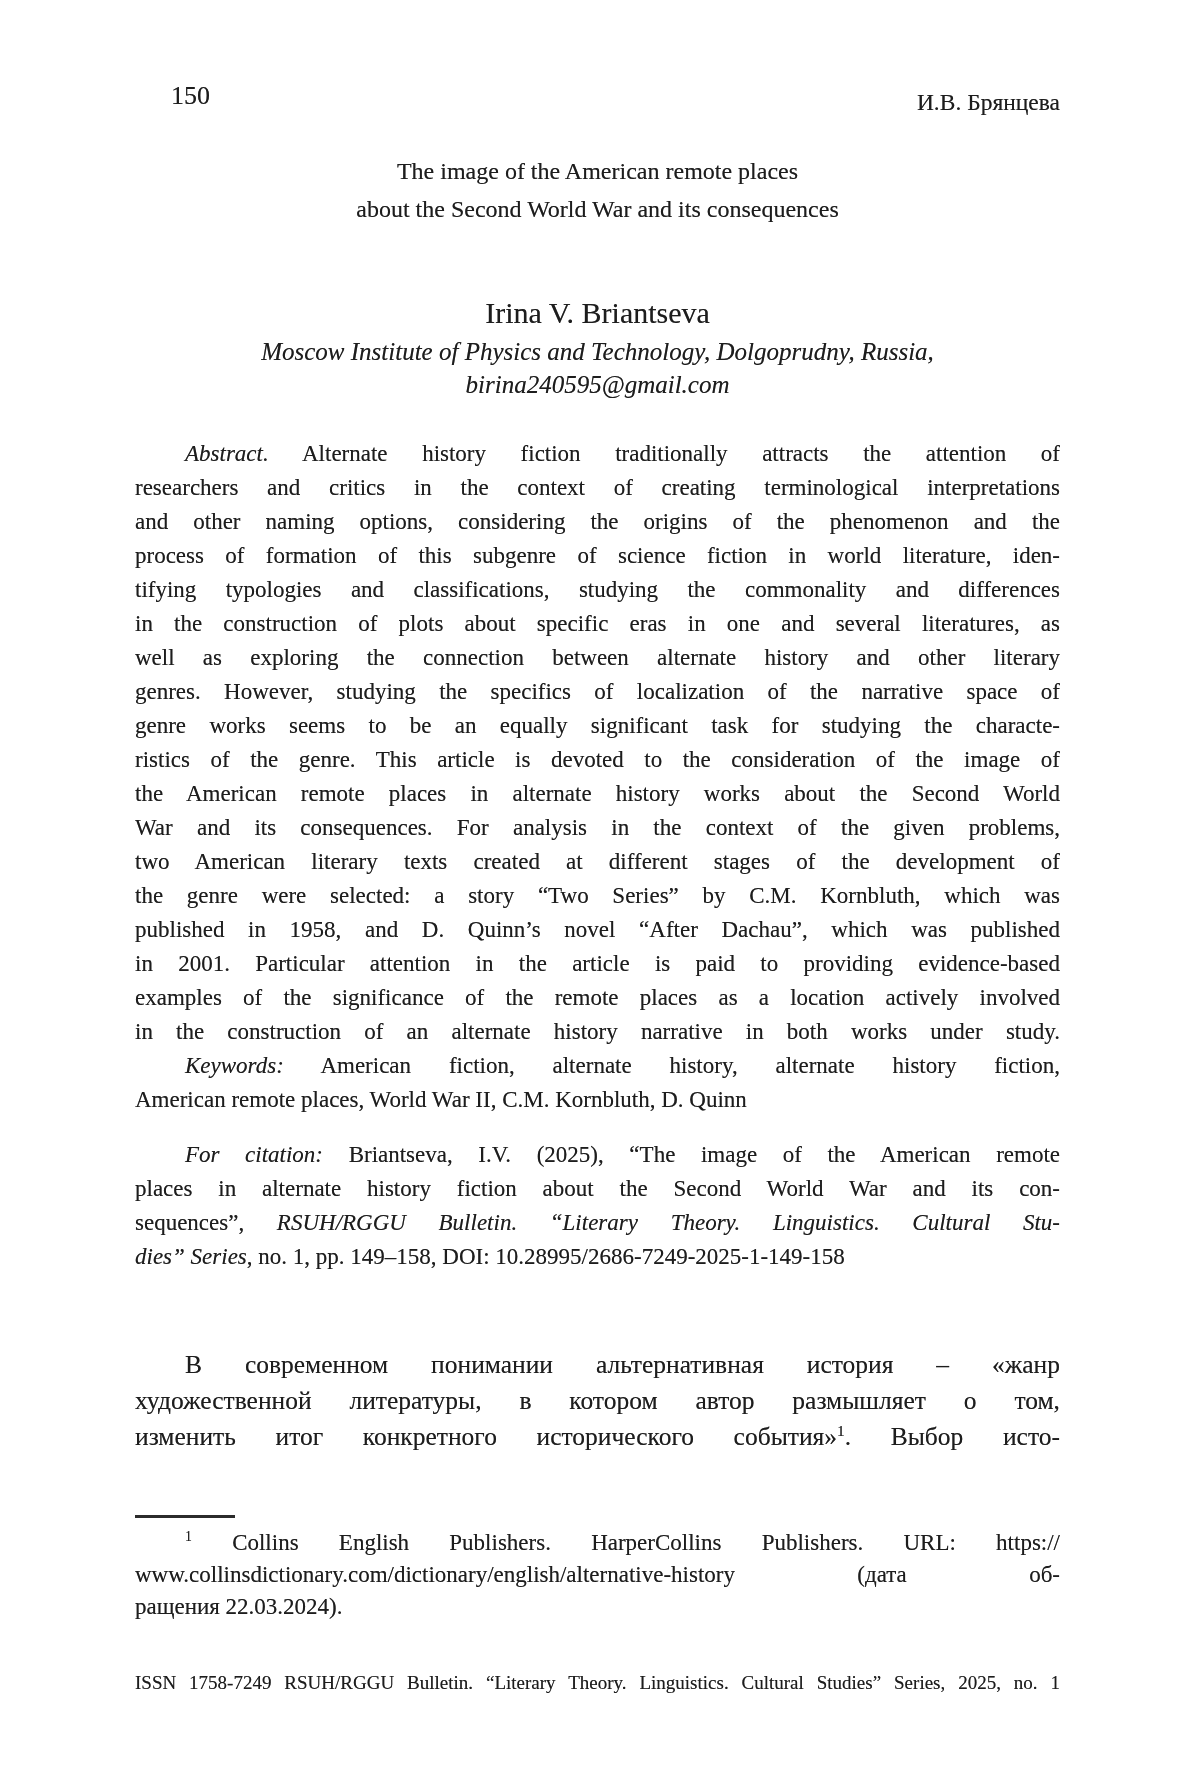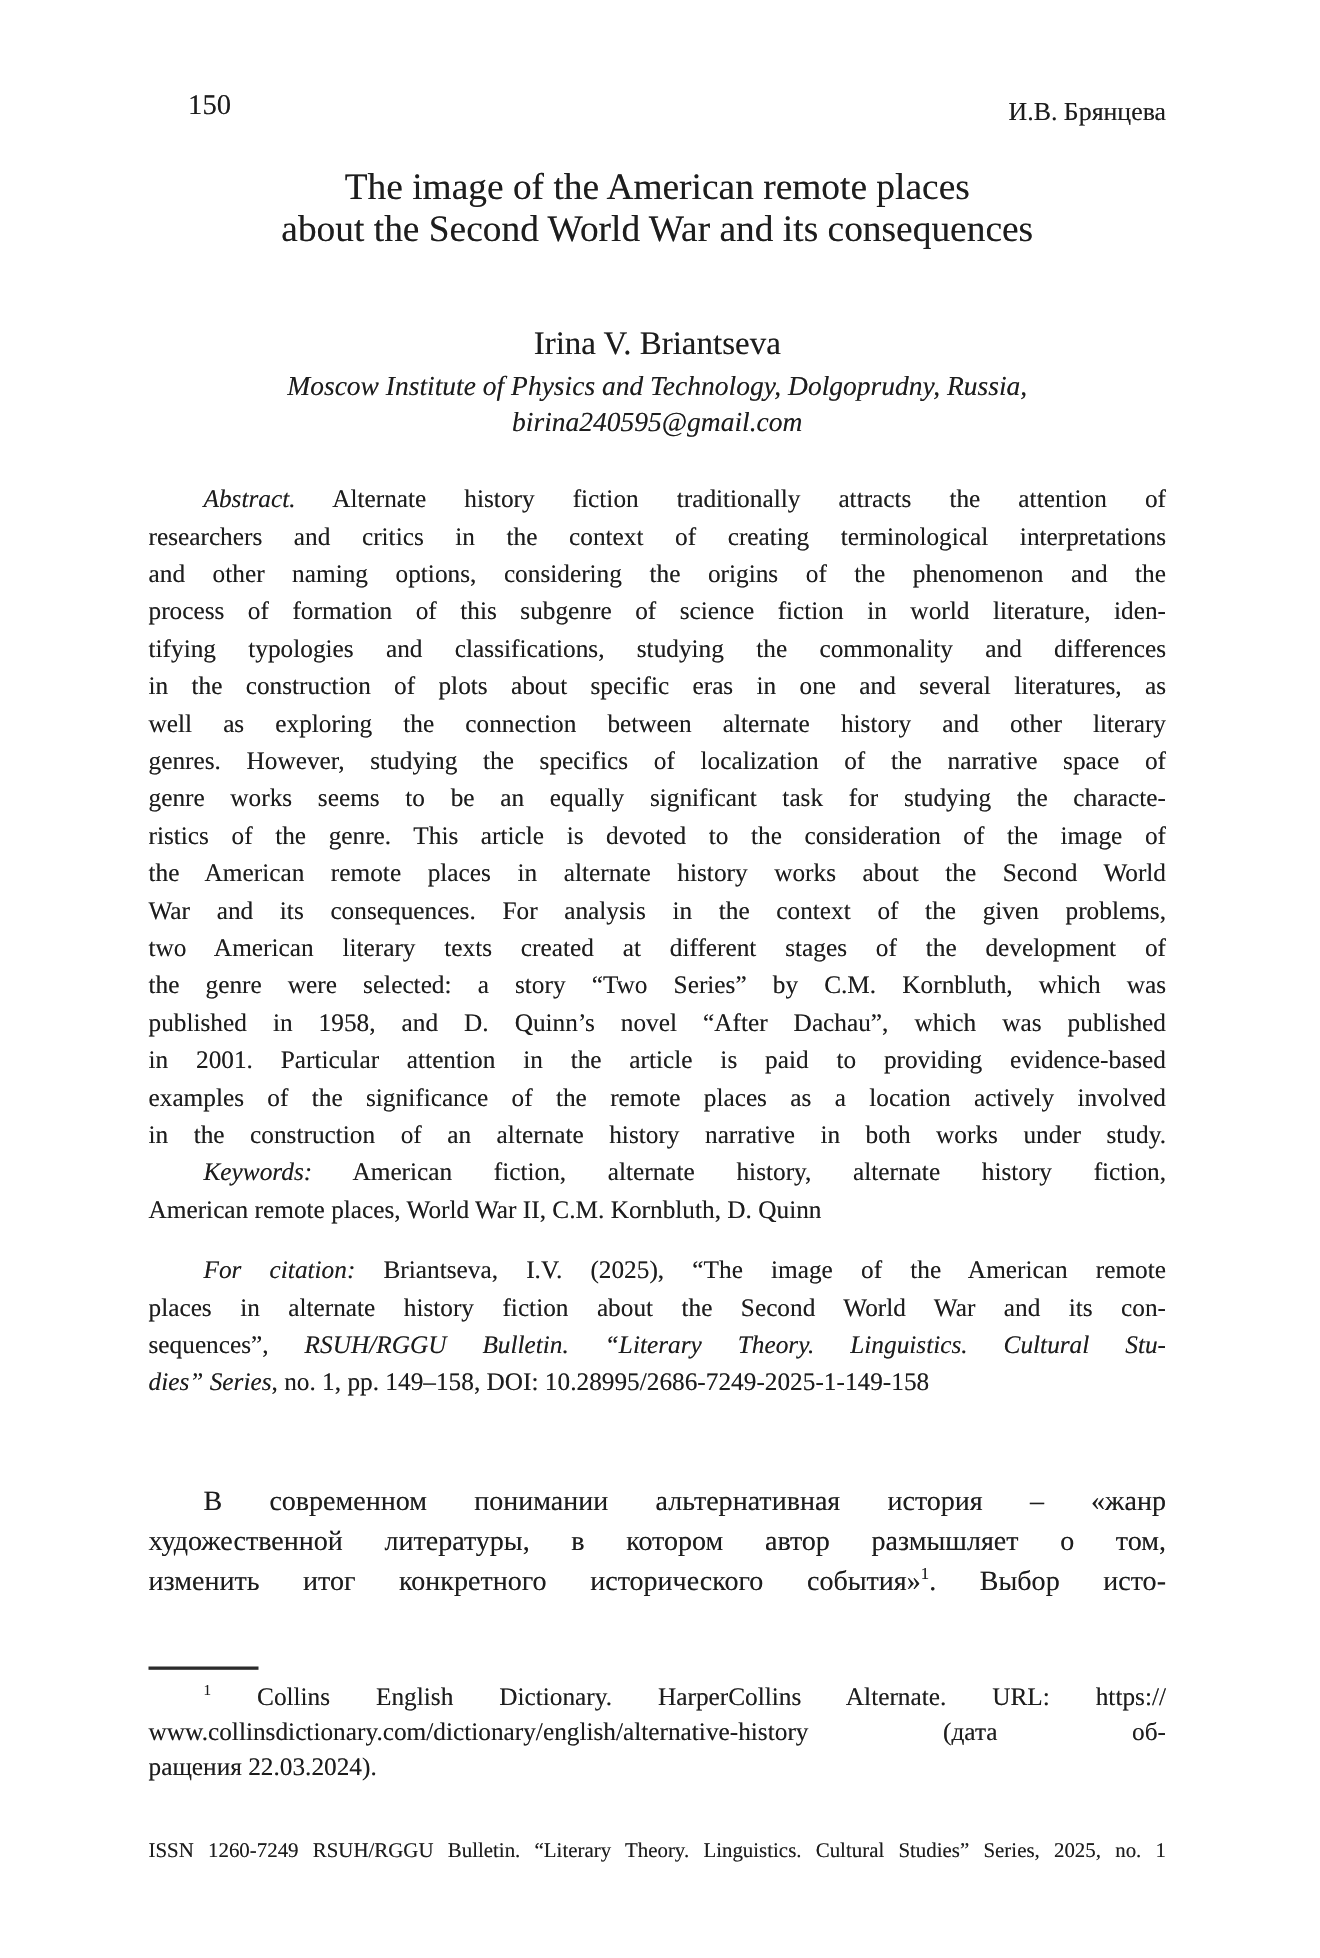--- a/index.html
+++ b/index.html
@@ -18,21 +18,21 @@
   .jl{ text-align:justify; text-align-last:justify; }
   .ll{ text-align:left; text-align-last:auto; }
   .ctr{ text-align:center; text-align-last:center; }
   .it{ font-style:italic; }
   .ind{ text-indent:50px; }
   .sup{ font-size:60%; vertical-align:super; line-height:0; }
 
   #page-number{ left:135px; top:80px; font-size:26px; line-height:32px;margin-left:36px; }
   #running-head{ right:140px; top:88px; font-size:23.5px; line-height:28px; }
 
-  #article-title{ top:152px; font-size:34px; line-height:38px; }
+  #article-title{ top:152px; font-size:24px; line-height:38px; }
   #author-name{ top:296px; font-size:30px; line-height:34px;text-align:right; }
   #author-affiliation{ top:335px; font-size:25px; line-height:33px; }
   #author-email{ top:368px; font-size:25px; line-height:33px;text-align:right; }
 
   #abstract-block{ top:437px; font-size:23px; line-height:34px; }
   #citation-block{ top:1138px; font-size:23px; line-height:34px; }
   #body-paragraph-ru{ top:1347px; font-size:25.5px; line-height:36px; }
 
   #footnote-rule{ left:135px; top:1515px; width:100px; height:3px; background:#2b2b2b; }
   #footnote-block{ top:1527px; font-size:23px; line-height:32px; }
@@ -85,18 +85,18 @@
 </div>
 
 <div class="abs col" id="body-paragraph-ru">
   <div class="line jl ind">В современном понимании альтернативная история – «жанр</div>
   <div class="line jl">художественной литературы, в котором автор размышляет о том,</div>
   <div class="line jl"><span>изменить итог конкретного исторического события»</span><span class="sup">1</span><span>. Выбор исто-</span></div>
 </div>
 
 <div class="abs" id="footnote-rule"></div>
 <div class="abs col" id="footnote-block">
-  <div class="line jl ind"><span class="sup">1</span> <span>Collins English Dictionary. HarperCollins Alternate. URL: https://</span></div>
+  <div class="line jl ind"><span class="sup">1</span> <span>Collins English Publishers. HarperCollins Publishers. URL: https://</span></div>
   <div class="line jl">www.collinsdictionary.com/dictionary/english/alternative-history (дата об-</div>
   <div class="line ll">ращения 22.03.2024).</div>
 </div>
 
-<div class="abs col line jl" id="page-footer">ISSN 1260-7249 RSUH/RGGU Bulletin. “Literary Theory. Linguistics. Cultural Studies” Series, 2025, no. 1</div>
+<div class="abs col line jl" id="page-footer">ISSN 1758-7249 RSUH/RGGU Bulletin. “Literary Theory. Linguistics. Cultural Studies” Series, 2025, no. 1</div>
 
 </body></html>

